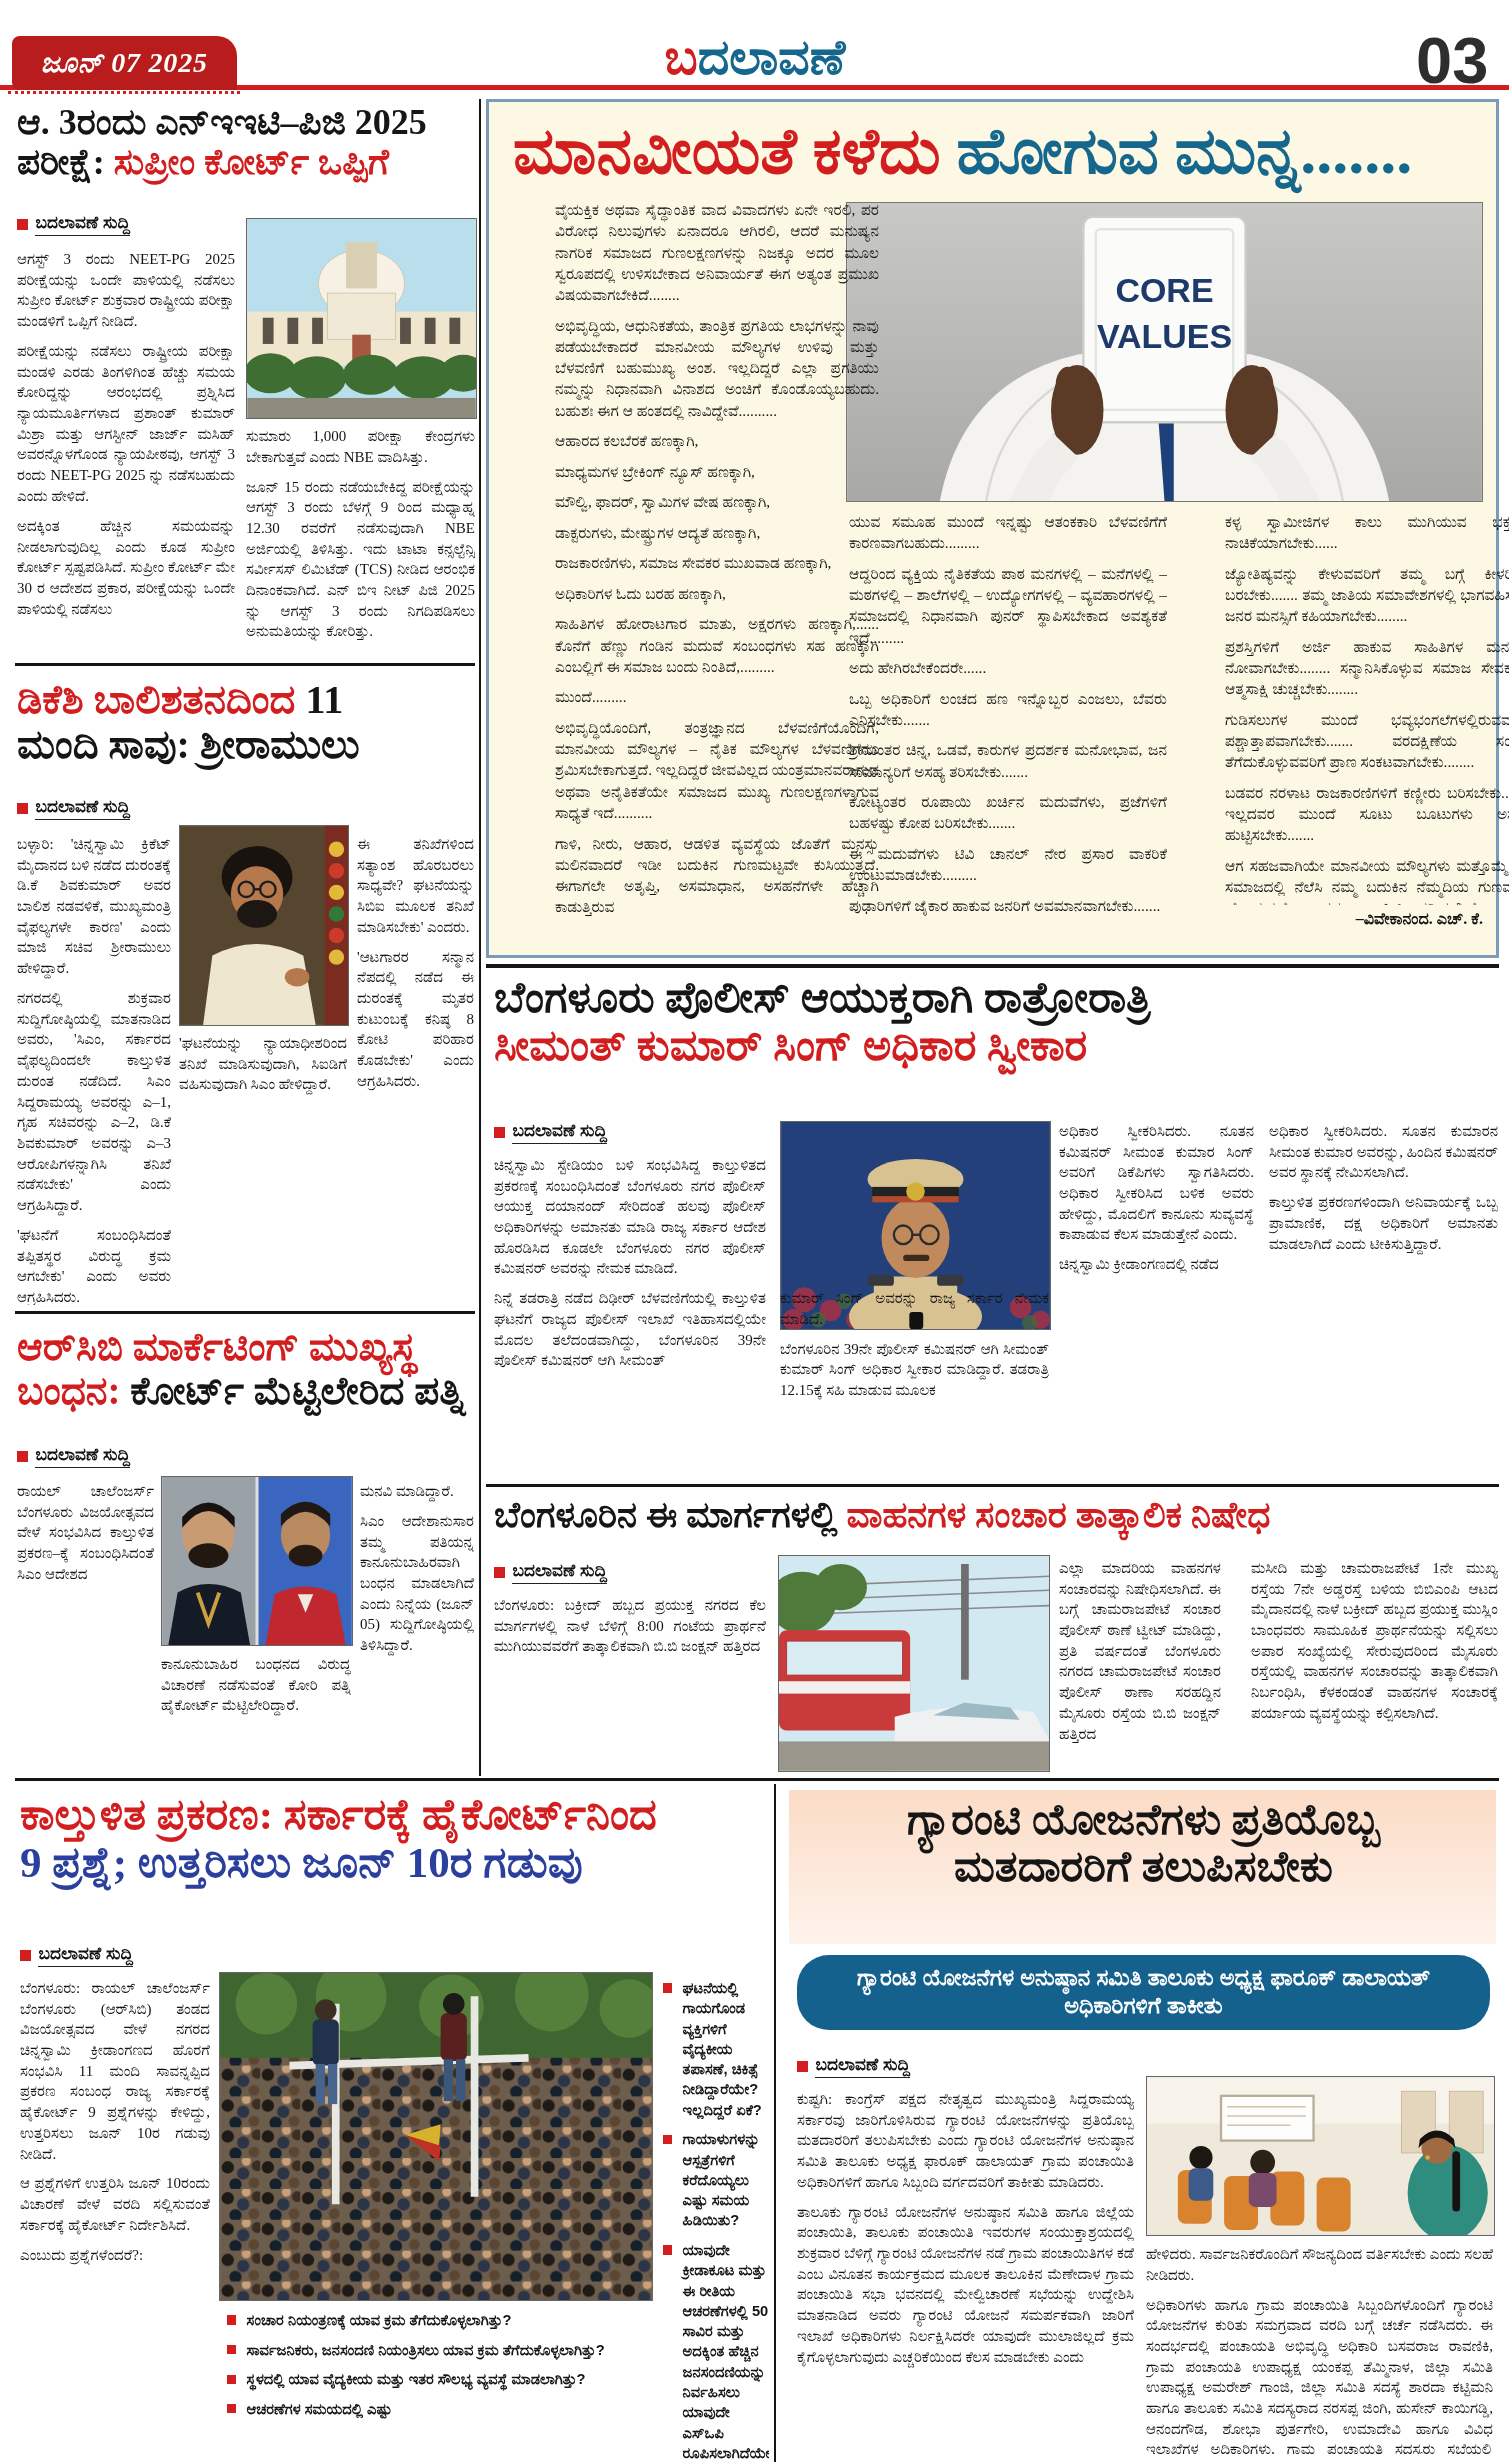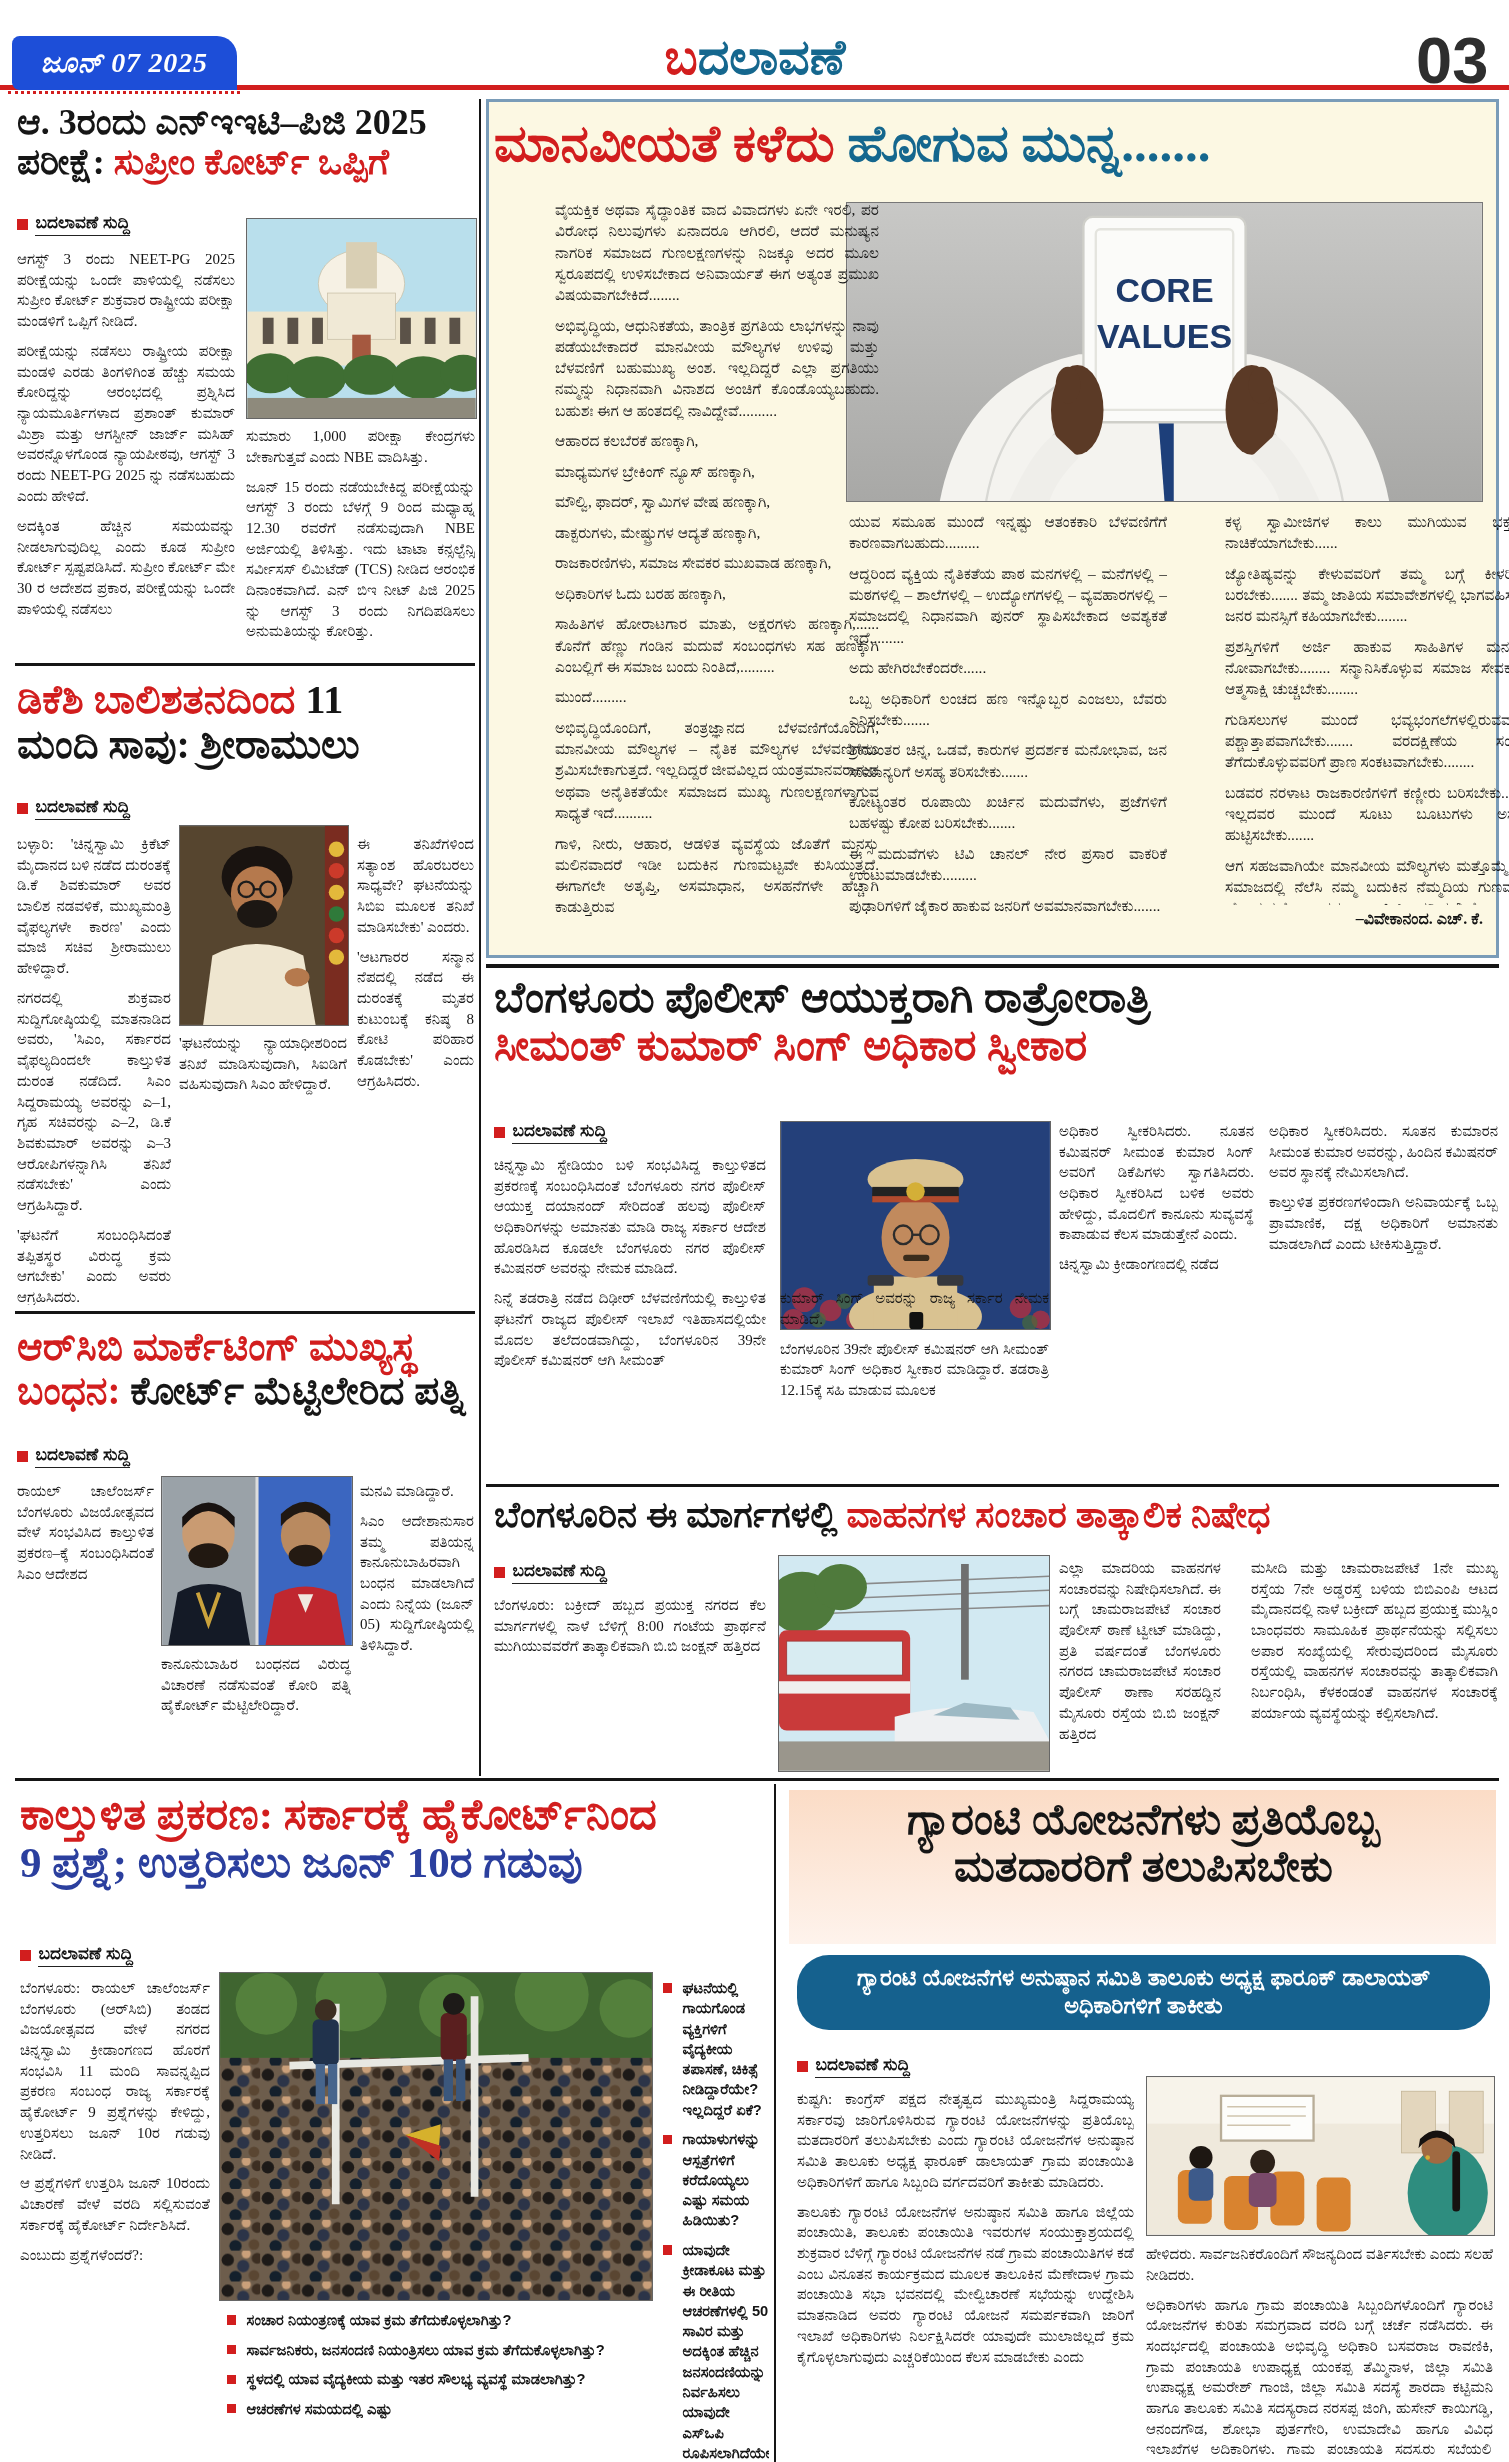--- a/index.html
+++ b/index.html
@@ -1,20 +1,20 @@
 <!DOCTYPE html>
 <html style="font-size:12.4px"><head>
 <meta charset="utf-8">
 <style>
   html,body{margin:0;padding:0;background:#888;}
   #page{position:relative;width:1510px;height:2462px;background:#ffffff;overflow:hidden;
         font-family:"Liberation Serif","DejaVu Serif",serif;color:#141414;}
   .abs{position:absolute;}
   
-  #date-box{left:11.6px;top:36px;width:225px;height:54px;background:#1d4ed8;border-radius:7.7px 20px 0 7.7px;
+  #date-box{left:11.6px;top:36px;width:225px;height:54px;background:#b91c1c;border-radius:7.7px 20px 0 7.7px;
             display:flex;align-items:center;justify-content:center;color:#fff;font-weight:bold;
             font-size:28px;font-style:italic;letter-spacing:0.8px;}
   #date-dots{left:7.7px;top:91px;width:232px;border-bottom:3.9px dotted #d21e1e;height:0;}
   #masthead{left:0;top:29px;width:100%;text-align:center;font-size:49px;font-weight:bold;
             font-family:"Liberation Sans",sans-serif;}
   #masthead .m1{color:#d21e1e;} #masthead .m2{color:#15678e;}
   #page-num{right:21.6px;top:23px;font-size:65px;font-weight:bold;color:#2e2e2e;
             font-family:"Liberation Sans",sans-serif;}
   #top-rule{left:0;top:85px;width:1510px;height:4.6px;background:#d21e1e;}
   
@@ -27,21 +27,21 @@
   .col{font-size:15px;line-height:1.38;text-align:justify;overflow:hidden;}
   .col p{margin:0 0 9.3px 0;}
   .q-list p{position:relative;padding-left:21.6px;font-weight:600;
             font-family:"Liberation Sans",sans-serif;font-size:14.7px;text-align:left;}
   .q-list p::before{content:"";position:absolute;left:1.5px;top:5.4px;width:9.3px;height:9.3px;background:#d21e1e;}
   .hrule{background:#151515;height:3.1px;} .vrule{background:#151515;width:2.3px;}
   .photo{overflow:hidden;border:0.8px solid #666;background:#ddd;}
   
   #opinion-box{left:486px;top:99px;width:1013px;height:859px;background:#fcf8e3;
                border:3.1px solid #7a9cb8;box-sizing:border-box;}
-  #opinion-headline{left:494px;top:116px;width:965px;font-size:51px;}
+  #opinion-headline{left:513px;top:116px;width:965px;font-size:64px;}
   
   #guar-headbg{left:789px;top:1790px;width:707px;height:154px;
                background:linear-gradient(180deg,#fbdcc6 0%,#fef3ec 100%);}
   #guar-headline{left:797px;top:1796px;width:693px;text-align:center;font-size:43px;line-height:1.1;}
   #guar-subhead{left:797px;top:1955px;width:693px;background:#15618e;color:#fff;text-align:center;
                 font-weight:bold;font-size:22.4px;line-height:1.25;padding:9.3px 14px;box-sizing:border-box;
                 font-family:"Liberation Sans",sans-serif;border-radius:32px;}
   svg{display:block;}
 </style>
 </head>

